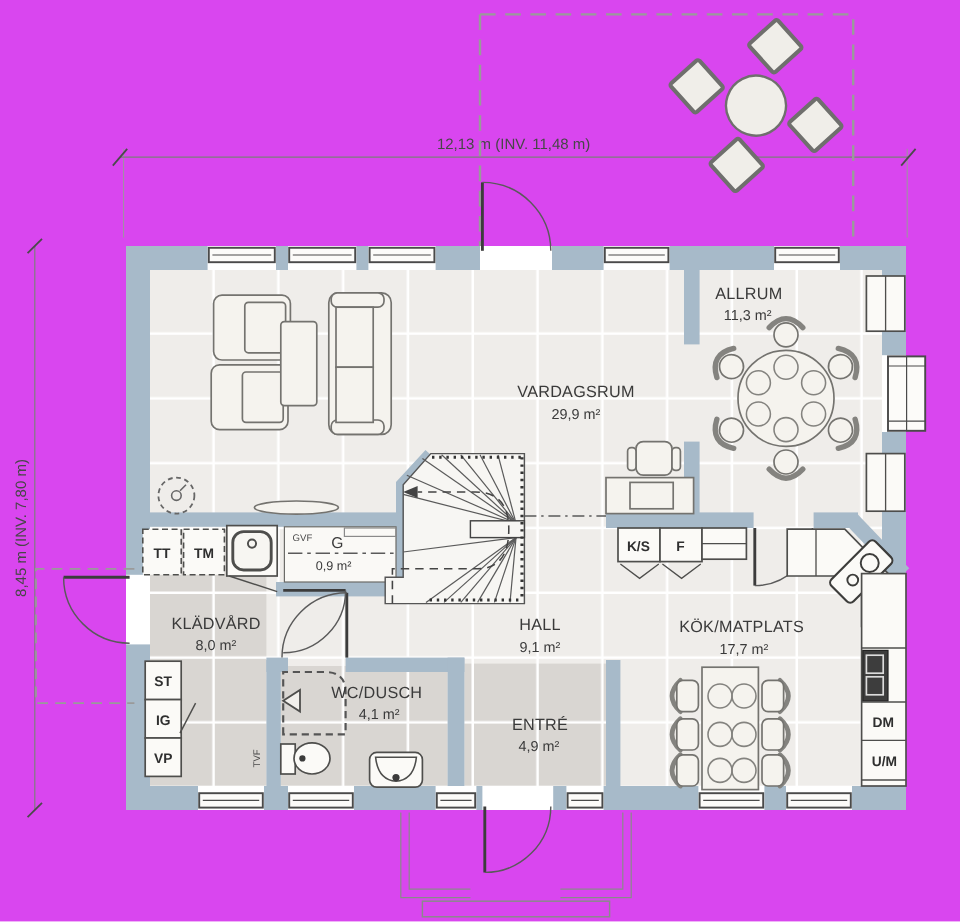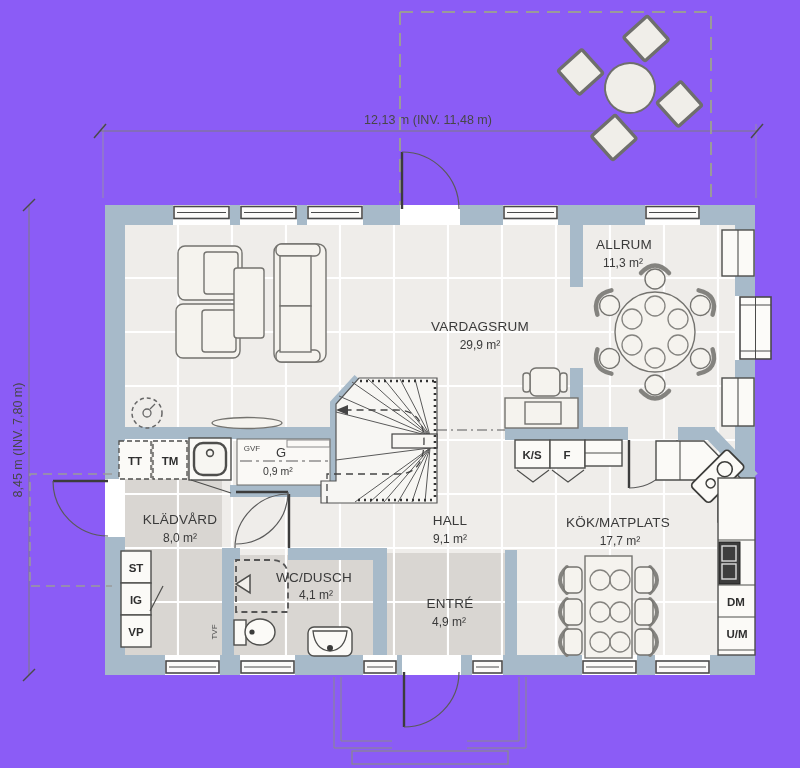--- a/index.html
+++ b/index.html
@@ -1,16 +1,16 @@
 <!DOCTYPE html>
 <html style="--wall: #a7bac9; --floorL: #efedea; --floorD: #d9d6d2; --furn: #f5f3ee; --text: #3a3a3a;"><head>
 <meta charset="utf-8">
 <style>
   html,body{margin:0;padding:0;background:#ffffff;}
-  .page{width:800px;height:768px;position:relative;background:#8b5cf6;overflow:hidden;
+  .page{width:800px;height:768px;position:relative;background:#d946ef;overflow:hidden;
         font-family:"Liberation Sans", sans-serif;}
   svg{display:block;}
   text{fill:var(--text,#3a3a3a);font-family:"Liberation Sans", sans-serif;}
   .room-name{font-size:13.5px;letter-spacing:.2px;}
   .room-area{font-size:12px;}
   .appl{font-size:11.5px;font-weight:bold;fill:#2f2f2f;}
   .tiny{font-size:8px;fill:#4a4a4a;}
   .g-name{font-size:13px;}
   .g-area{font-size:10.5px;}
   .dim{font-size:12.5px;fill:#474747;}

